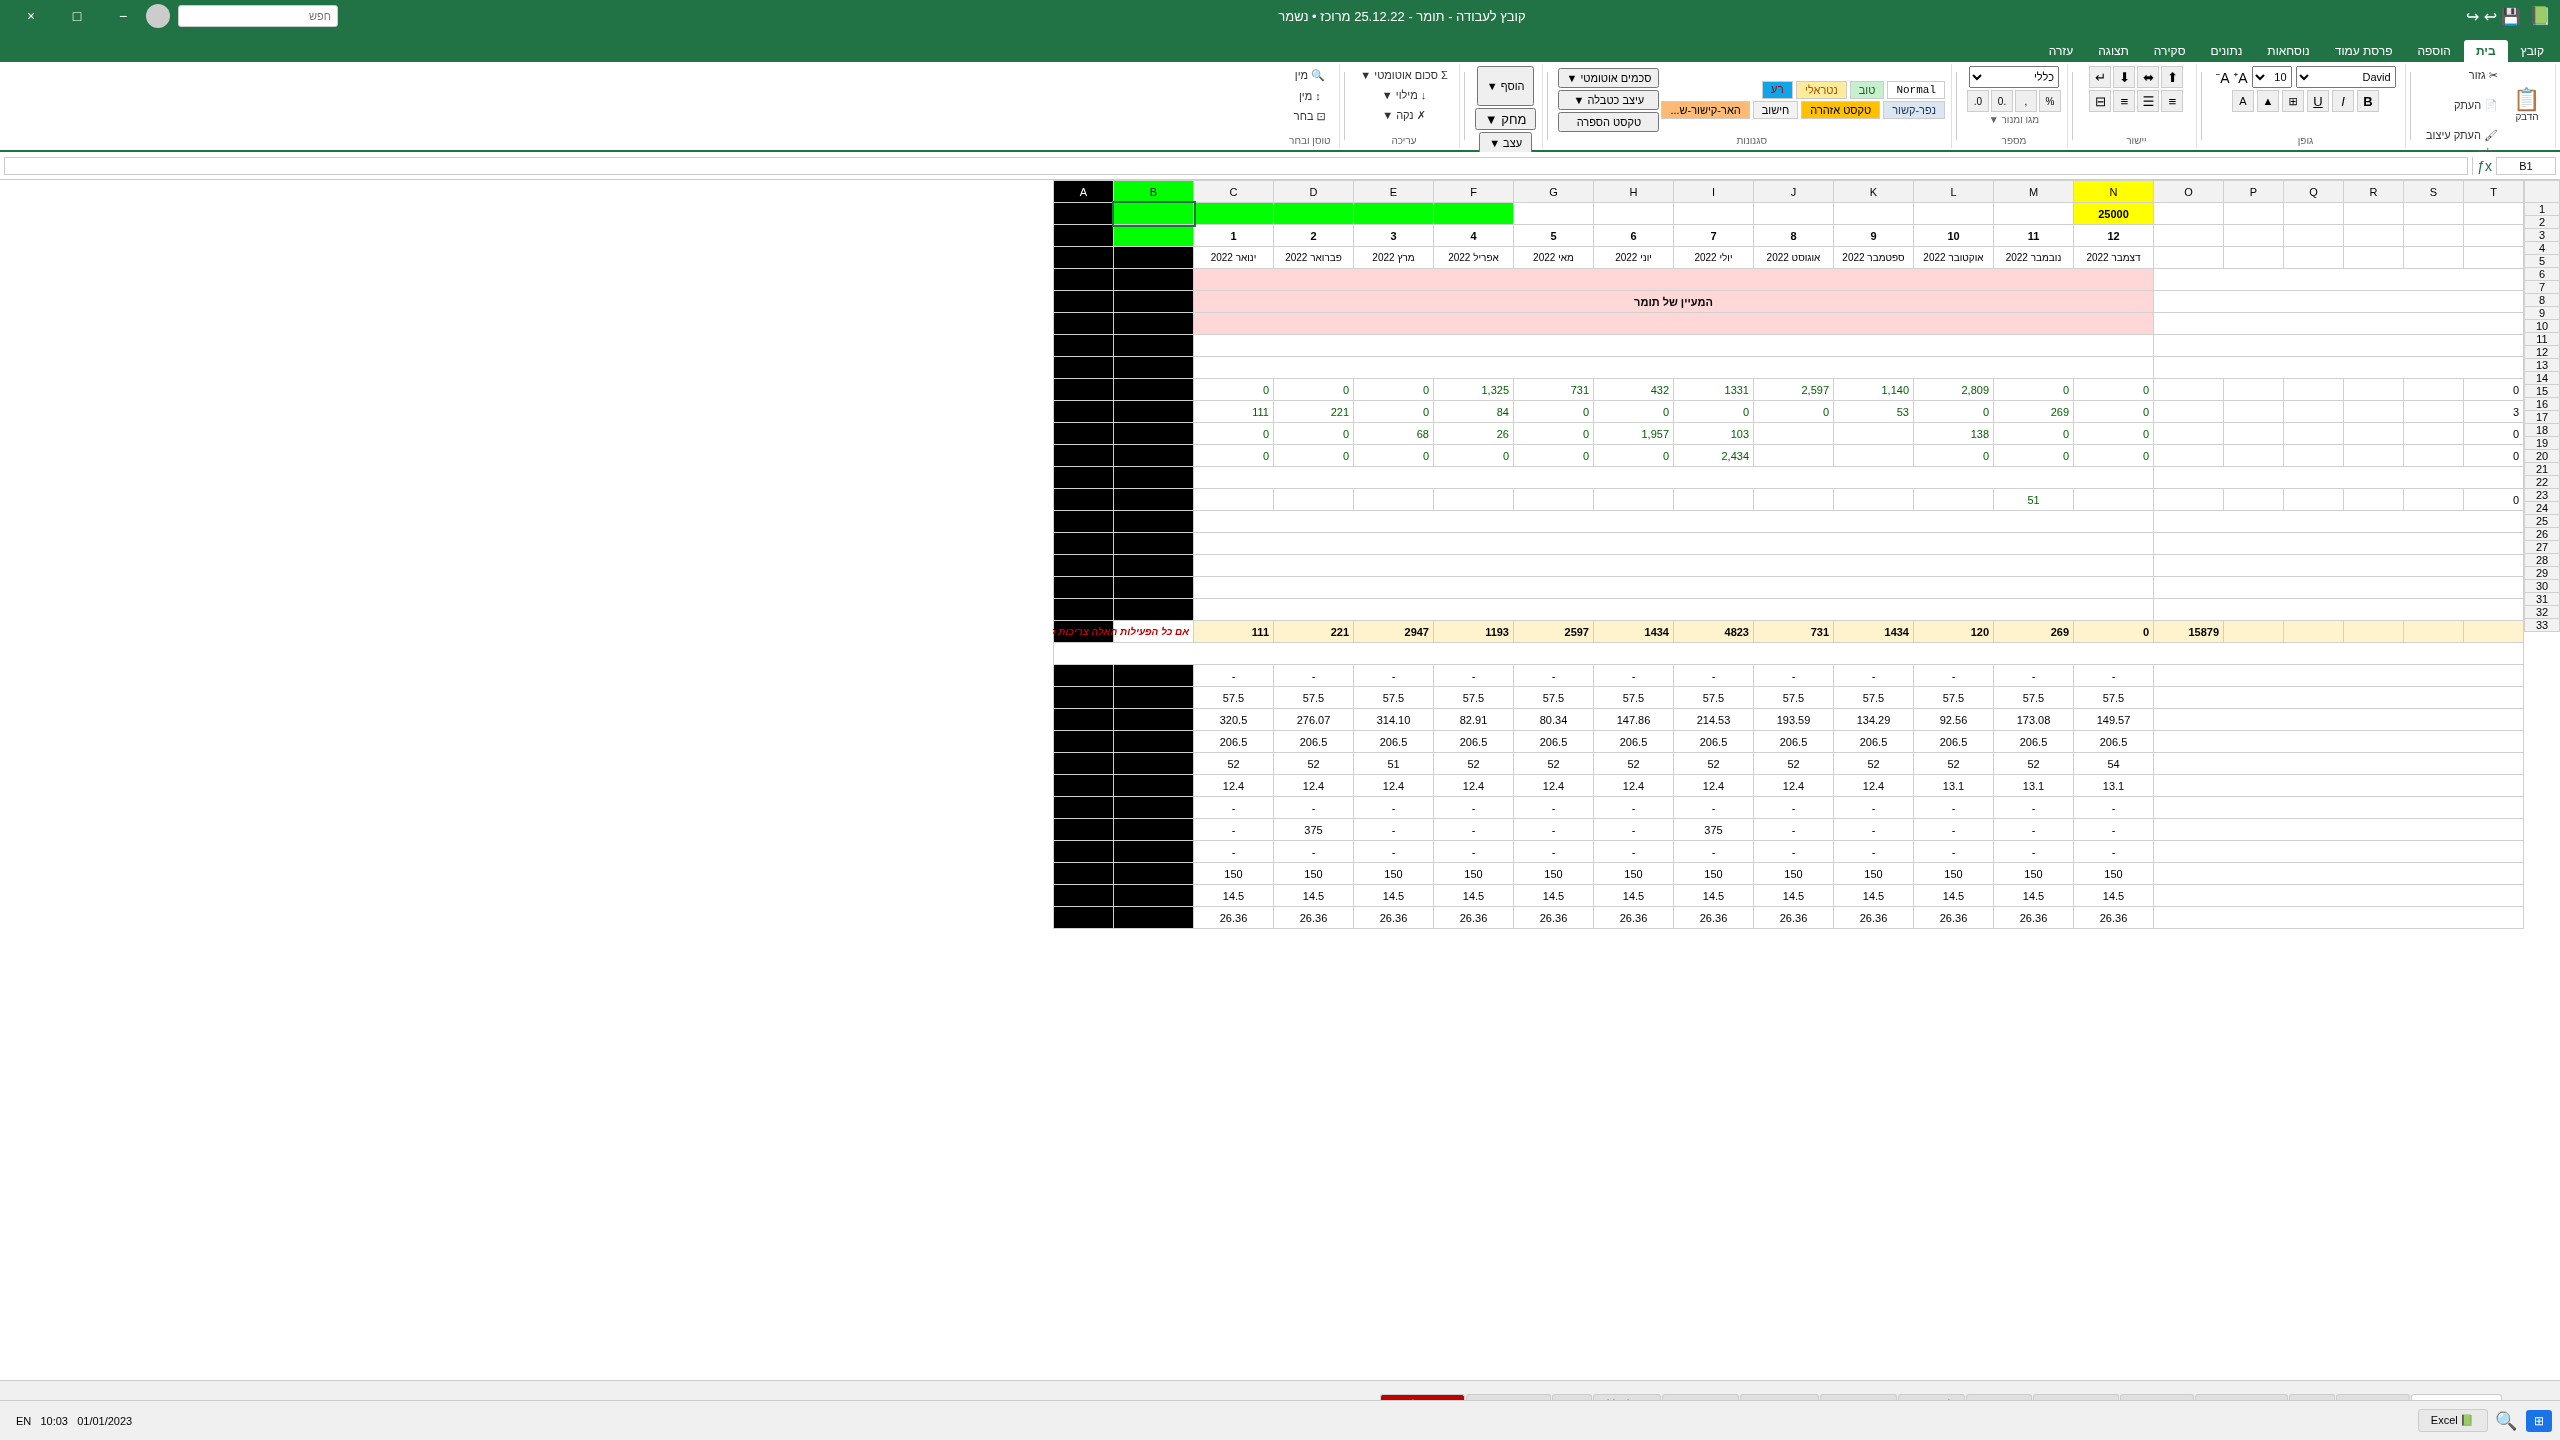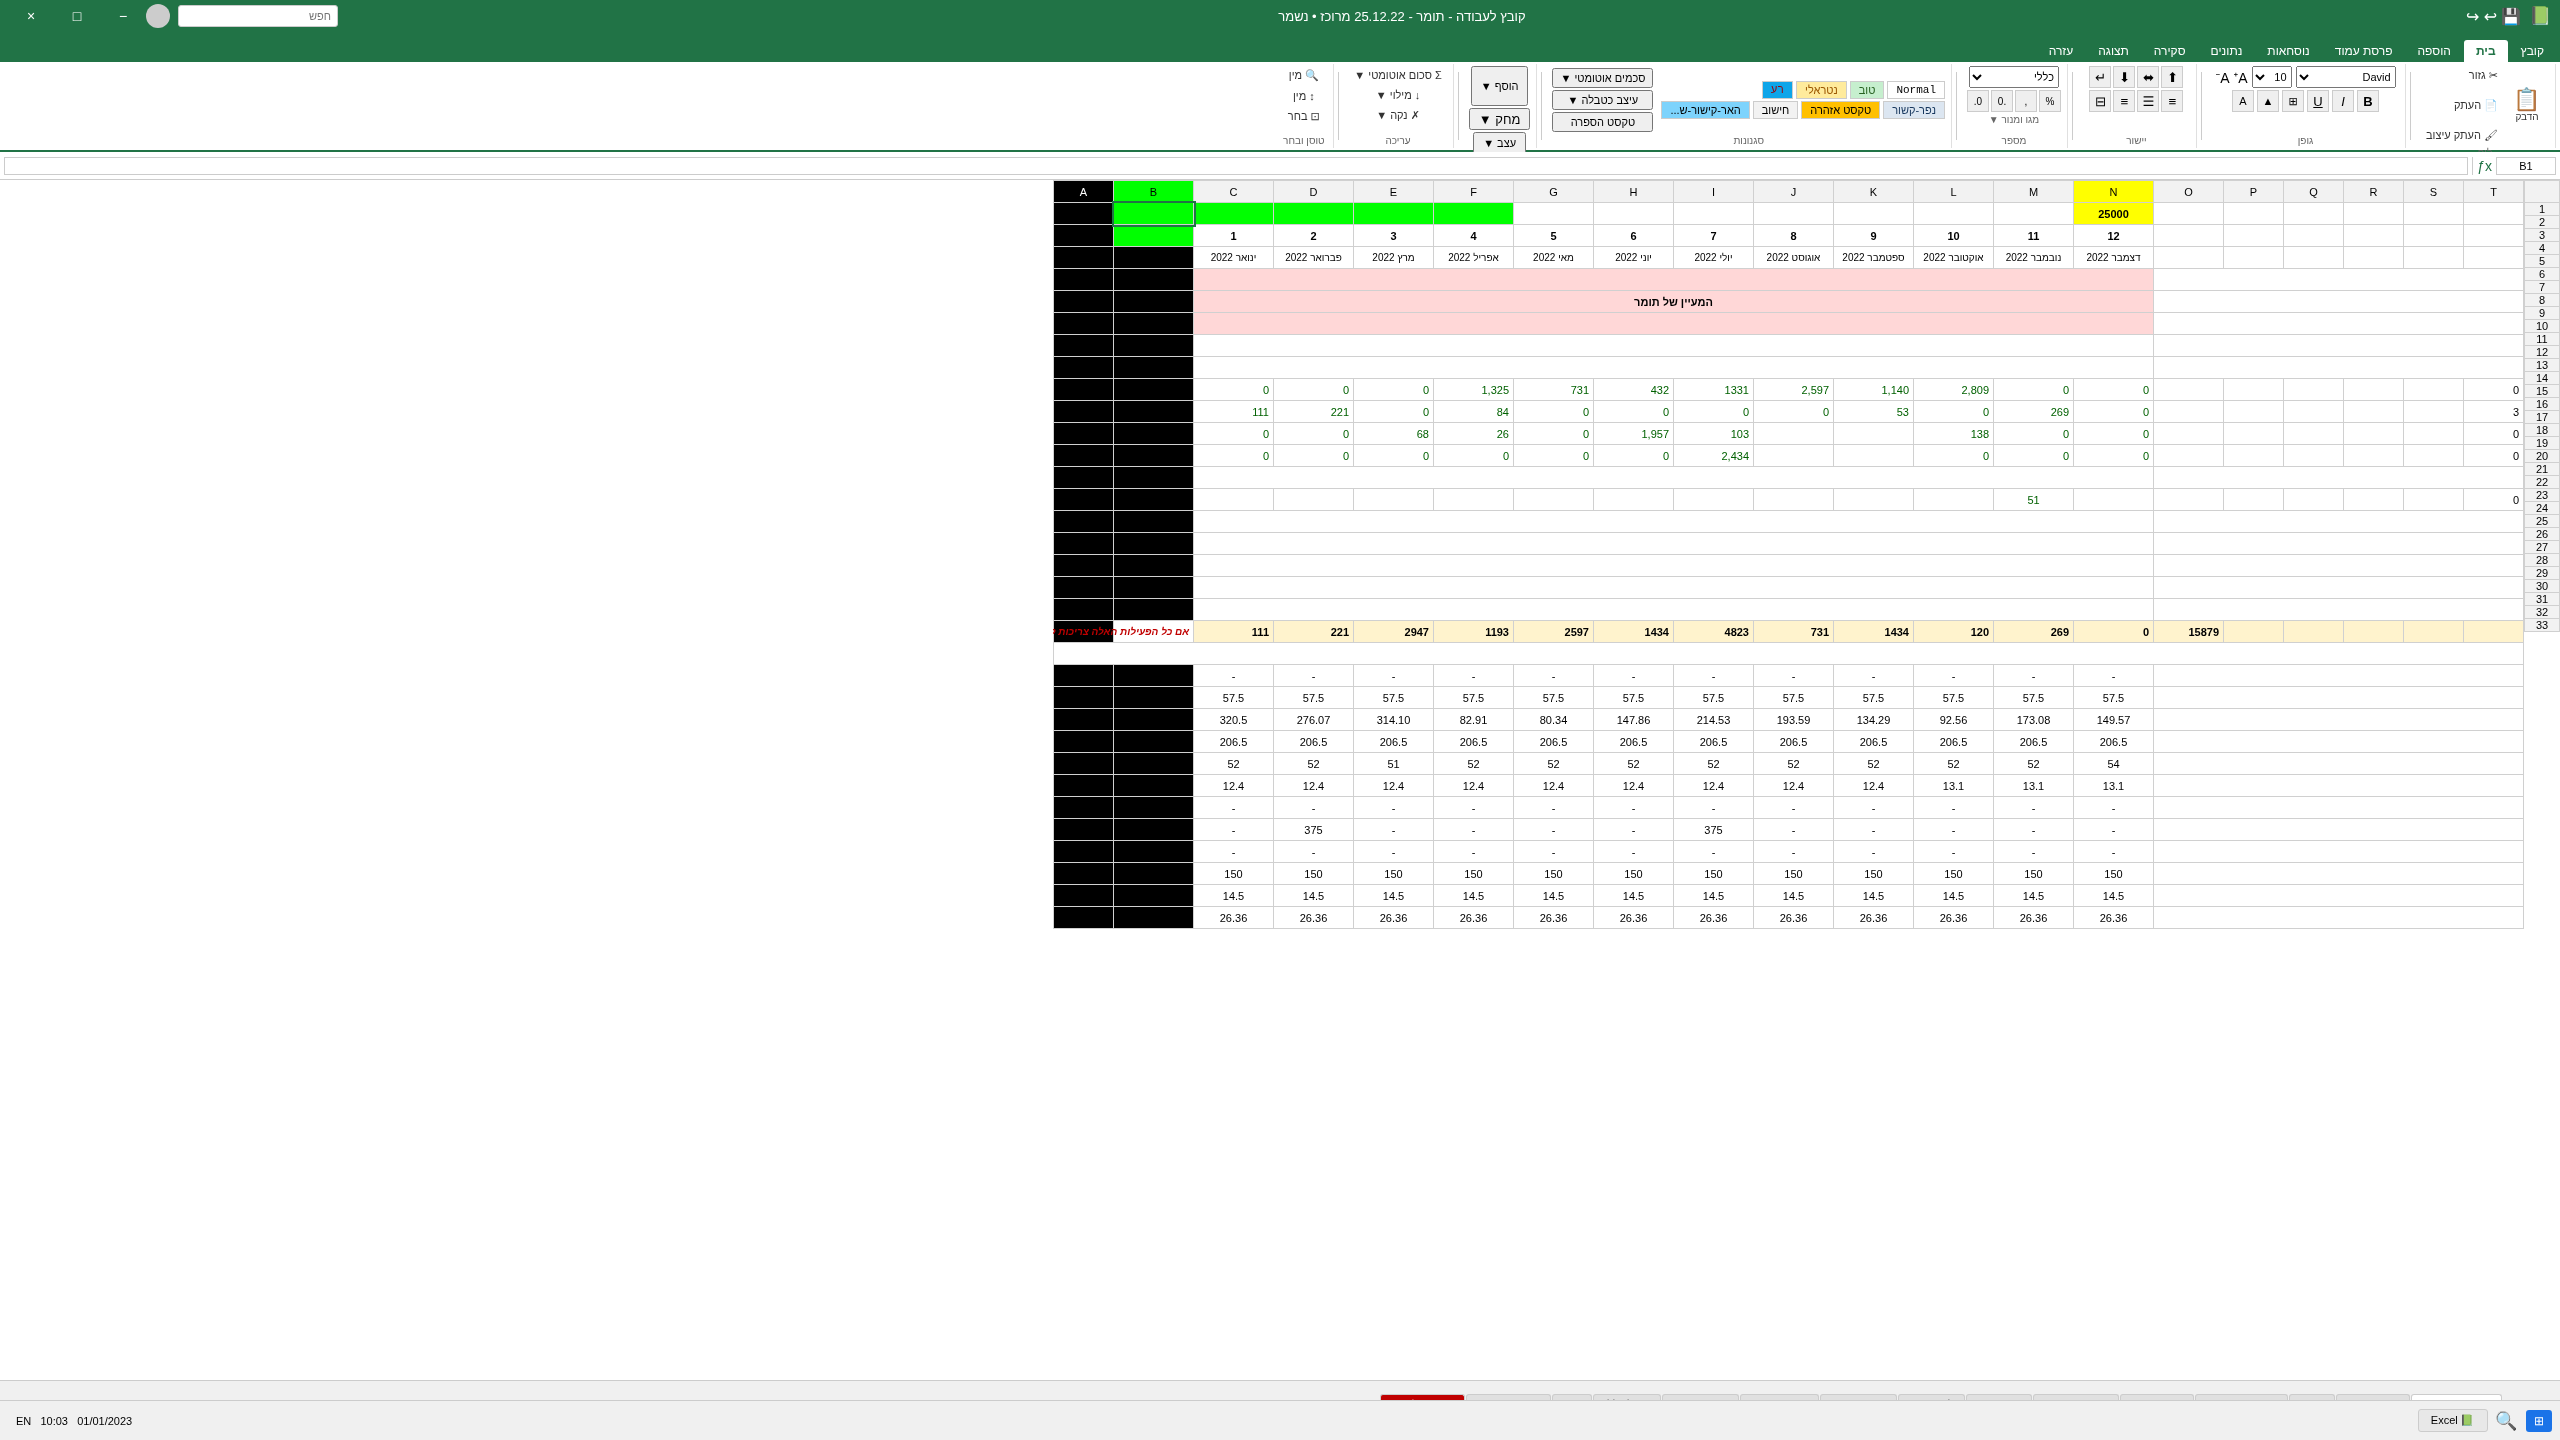--- a/index.html
+++ b/index.html
@@ -190,24 +190,24 @@
           <div style="display:flex;gap:3px;align-items:center;">
             <div class="style-cell normal">Normal</div>
             <div class="style-cell good">טוב</div>
             <div class="style-cell neutral">נטראלי</div>
             <div class="style-cell bad" style="background:#0ea5e9;color:#9c0006;font-family:Liberation Mono, monospace;">רע</div>
           </div>
           <div style="display:flex;gap:3px;align-items:center;">
             <div class="style-cell" style="background:#dce6f1;color:#17375e;">נפר-קשור</div>
             <div class="style-cell" style="background:#ffc000;color:#000;">טקסט אזהרה</div>
             <div class="style-cell" style="background:#f2f2f2;">חישוב</div>
-            <div class="style-cell" style="background:#7dd3fc;">האר-קישור-ש...</div>
+            <div class="style-cell" style="background:#fdba74;">האר-קישור-ש...</div>
           </div>
         </div>
-        <div style="display:flex;flex-direction:column;justify-content:center;gap:2px;margin-right:6px;">
+        <div style="display:flex;flex-direction:column;justify-content:center;gap:2px;margin-right:0;">
           <button style="font-size:11px;padding:2px 6px;cursor:pointer;">סכמים אוטומטי ▼</button>
           <button style="font-size:11px;padding:2px 6px;cursor:pointer;">עיצב כטבלה ▼</button>
           <button style="font-size:11px;padding:2px 6px;cursor:pointer;">טקסט הספרה</button>
         </div>
       </div>
       <div class="ribbon-group-label">סגנונות</div>
     </div>
 
     <div class="ribbon-separator"></div>
 

